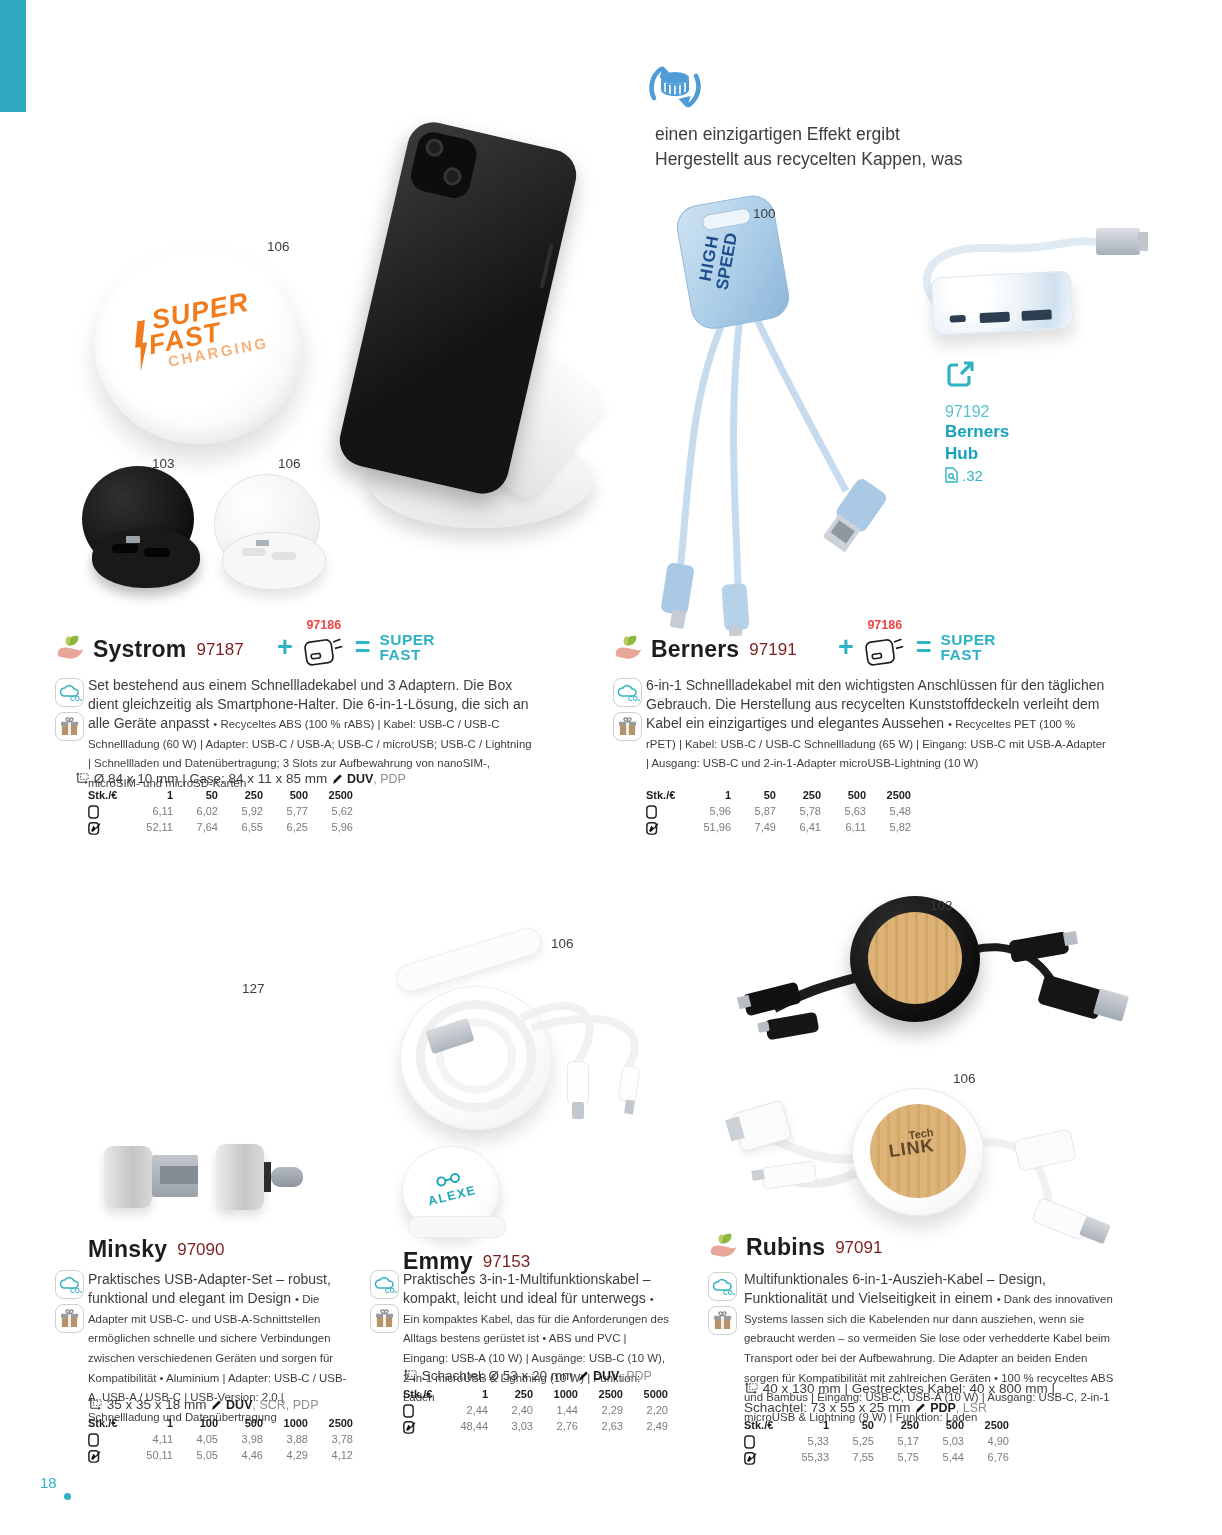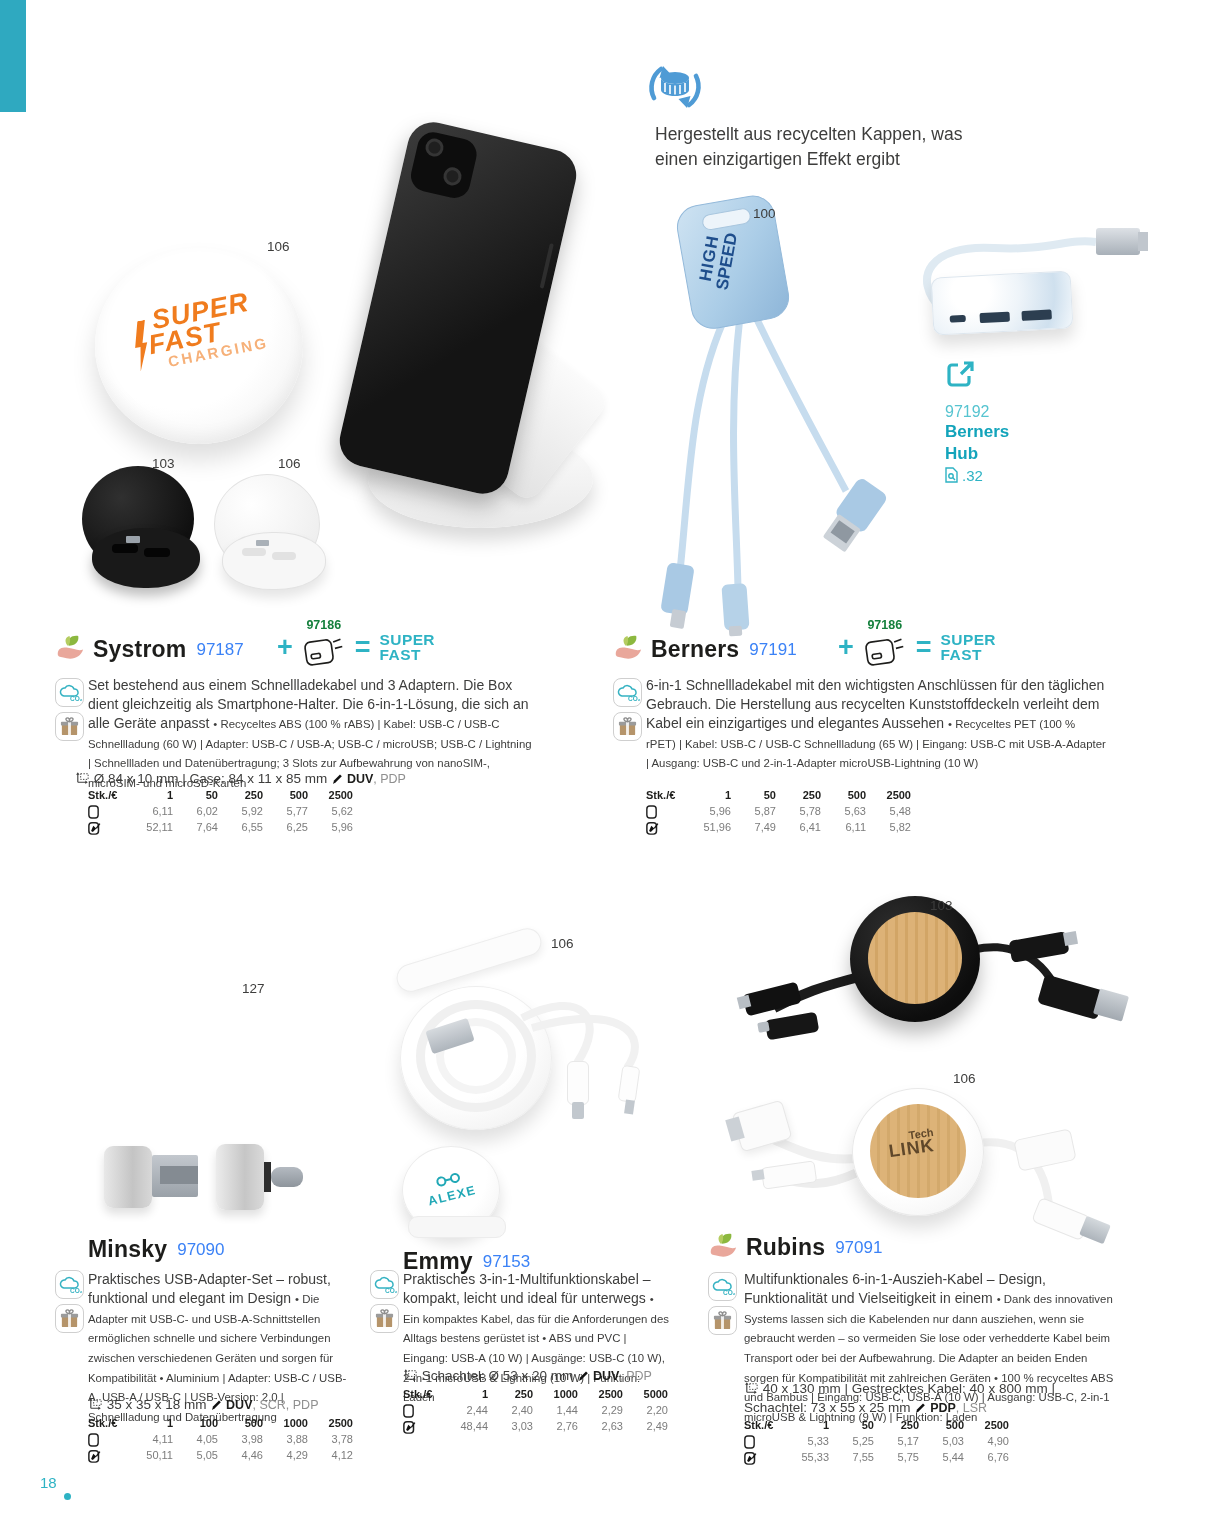--- a/index.html
+++ b/index.html
@@ -6,41 +6,41 @@
   body{font-family:"Liberation Sans",sans-serif;background:#fff}
   .page{position:relative;width:1222px;height:1535px;background:#fff;overflow:hidden}
   .abs{position:absolute}
   .label{position:absolute;font-size:13.5px;color:#3d3d3c}
 
   
   .pblock{position:absolute}
   .phead{position:absolute;display:flex;align-items:center}
   .eco{width:31px;height:31px;margin-right:7px;flex:0 0 auto}
   .p-name{font-size:23px;font-weight:bold;color:#1d1d1b;letter-spacing:.2px}
-  .p-sku{font-size:17px;color:#3b82f6;margin-left:10px}
+  .p-sku{font-size:17px;color:#7f1d1d;margin-left:10px}
   .sideicons{position:absolute;left:0;display:flex;flex-direction:column;gap:5px}
   .sq-icon{width:29px;height:29px;border:1.5px solid #cfcfcf;border-radius:8px;display:flex;align-items:center;justify-content:center;background:#fff}
   .desc{position:absolute;font-size:14px;line-height:1.36;color:#3d3d3c}
   .desc .specs{font-size:11.4px;line-height:1.55}
   .dim{position:absolute;font-size:13.5px;color:#3d3d3c;line-height:1.4}
   .dim svg{vertical-align:-2px}
   .dim b{color:#1d1d1b;font-size:12.5px}
   .dim .rest{color:#8f8f8f;font-size:12.5px}
   .ptable{position:absolute;font-size:11px}
   .pt-row{display:flex;height:16px;align-items:flex-start}
   .pt-row.head{font-weight:bold;color:#1d1d1b}
   .pt-row:not(.head){color:#7c7c7c}
   .pt-c{width:45px;text-align:right}
   .pt-c.c0{width:40px;text-align:left}
 
   
   .bundle{position:absolute;display:flex;align-items:center;color:#2eb3c4}
   .b-plus,.b-eq{font-size:27px;font-weight:bold;line-height:1}
   .b-adapter{margin:0 7px;text-align:center}
-  .b-sku{display:block;font-size:12.5px;font-weight:bold;color:#15803d;margin-bottom:-1px}
+  .b-sku{display:block;font-size:12.5px;font-weight:bold;color:#ef4444;margin-bottom:-1px}
   .b-result{font-size:15.5px;font-weight:bold;line-height:.95;margin-left:9px;letter-spacing:.4px}
 
   
   .hublink{position:absolute}
   .hl-sku{font-size:16px;color:#56c4d0;margin-top:9px}
   .hl-name{font-size:17px;font-weight:bold;color:#13a4bb;line-height:1.28}
   .hl-ref{font-size:15px;color:#2eb3c4;display:flex;align-items:center;gap:4px;margin-top:2px}
 
   .note{position:absolute;font-size:17.5px;color:#3d3d3c;line-height:1.45}
 </style>
@@ -100,22 +100,22 @@
       <path d="M23 10 l-3.5 12 12 -3z" fill="#4f9bd5"></path>
       <path d="M47 52 l3.5 -12 -12 3z" fill="#4f9bd5"></path>
       <ellipse cx="35" cy="22" rx="14" ry="6" fill="#4f9bd5"></ellipse>
       <path d="M21 22 v12 c0 3.3 6.3 6 14 6 s14 -2.7 14 -6 v-12 c0 3.3 -6.3 6 -14 6 s-14 -2.7 -14 -6z" fill="#4f9bd5"></path>
       <g stroke="#fff" stroke-width="1.6">
           <path d="M25 27 v9 M30 29 v9 M35 29.5 v9 M40 29 v9 M45 27 v9"></path>
         </g>
     </svg>
   </div>
   <div class="note" style="left:655px;top:122px">
+    <div>einen einzigartigen Effekt ergibt</div>
     <div>Hergestellt aus recycelten Kappen, was</div>
-    <div>einen einzigartigen Effekt ergibt</div>
   </div>
 
   <div class="abs" style="left:618px;top:186px;width:330px;height:455px">
     <svg width="330" height="455" viewBox="0 0 330 455">
       <defs>
         <linearGradient id="gblue" x1="0" y1="0" x2="1" y2="1">
           <stop offset="0" stop-color="#cfe3f2"></stop>
             <stop offset=".55" stop-color="#abcde7"></stop>
             <stop offset="1" stop-color="#8db5d8"></stop>
         </linearGradient>

